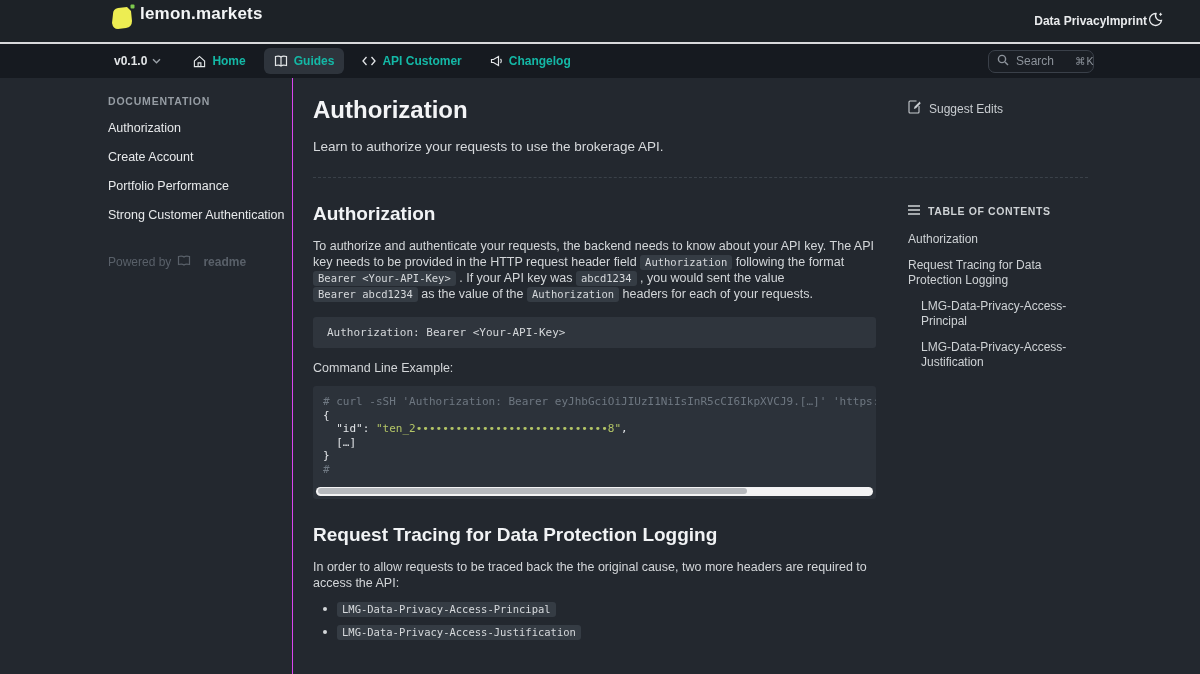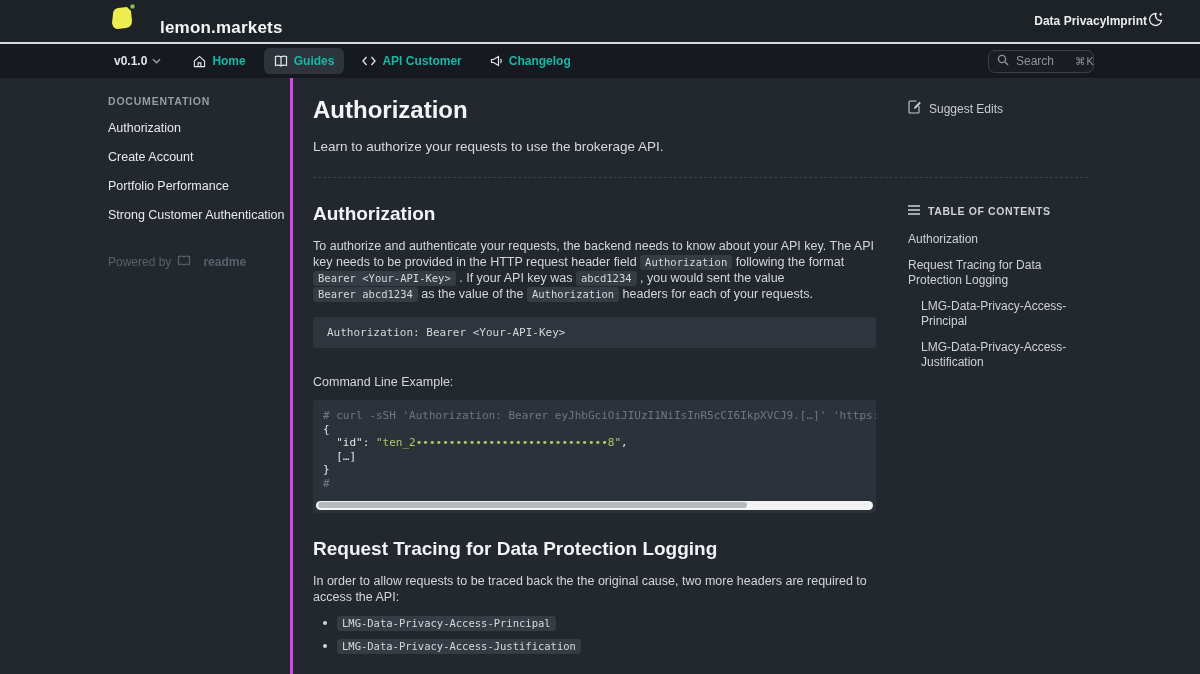--- a/index.html
+++ b/index.html
@@ -2,21 +2,21 @@
 <html><head>
 <meta charset="utf-8">
 <style>
   * { margin:0; padding:0; box-sizing:border-box; }
   html,body { background:#11151a; }
   body { font-family:"Liberation Sans", sans-serif; }
   .screen { width:1200px; height:674px; background:#23282f; overflow:hidden; position:relative; }
 
   
   .top-header { height:42px; background:#1d2227; display:flex; align-items:center; padding:0 36px 0 108px; }
-  .brand { display:flex; align-items:flex-end; gap:24px; }
+  .brand { display:flex; align-items:flex-start; gap:4px; }
   .brand-name { color:#f3f5f6; font-size:17px; font-weight:700; letter-spacing:.2px; }
   .top-spacer { flex:1; }
   .top-links { display:flex; align-items:center; }
   .top-link { color:#e9ebed; font-size:12px; font-weight:700; cursor:pointer; }
   .moon-btn { color:#e9ebed; display:flex; align-items:center; }
   .white-rule { height:2px; background:#d8d9db; }
 
   
   .nav-bar { height:34px; background:#161a20; display:flex; align-items:center; padding:0 106px 0 114px; }
   .nav-group { display:flex; align-items:center; gap:8px; }
@@ -25,38 +25,38 @@
   .nav-item.active { background:#2e343c; }
   .nav-item svg, .version svg { display:block; }
   .nav-spacer { flex:1; }
   .search-box { display:flex; align-items:center; gap:7px; border:1px solid #3a4049; background:#1a1e24; border-radius:7px; height:23px; padding:0 8px; width:106px; color:#8d939b; }
   .search-box input { background:transparent; border:none; outline:none; color:#c7cbd0; font-size:12px; width:52px; font-family:"Liberation Sans",sans-serif; }
   .search-box input::placeholder { color:#8d939b; }
   .kbd { font-size:10.5px; color:#8d939b; letter-spacing:1px; }
 
   
   .page-body { display:flex; height:596px; }
-  .sidebar { width:293px; flex:none; border-right:3px solid #d946ef; padding:17px 20px 0 108px; display:flex; flex-direction:column; }
+  .sidebar { width:293px; flex:none; border-right:1px solid #d946ef; padding:17px 20px 0 108px; display:flex; flex-direction:column; }
   .side-label { color:#969da4; font-size:10.5px; font-weight:700; letter-spacing:.8px; margin-bottom:14px; }
   .side-item { color:#e7e9eb; font-size:12.5px; margin-bottom:15px; cursor:pointer; white-space:nowrap; }
   .powered { margin-top:18px; display:flex; align-items:center; gap:6px; color:#596069; font-size:12px; }
   .powered .rm { font-weight:700; color:#596069; display:flex; align-items:center; gap:12px; }
 
   .content-grid { flex:1; padding:18px 0 0 20px; display:grid; grid-template-columns:563px 184px; column-gap:32px; align-content:start; }
   .full-span { grid-column:1 / -1; }
 
   
   .h1 { color:#f3f4f6; font-size:24px; font-weight:700; }
   .subtitle { color:#d6d9dc; font-size:13.5px; margin-top:15px; }
   .dashed-rule { border-top:1px dashed #3a4149; margin-top:23px; width:775px; }
   .h2 { color:#f1f3f5; font-size:19px; font-weight:700; margin-top:25px; }
   .para { color:#d3d6d9; font-size:12.5px; line-height:16px; margin-top:13px; }
   .chip { font-family:"DejaVu Sans Mono", monospace; font-size:10.5px; background:#353c44; color:#d6d9dc; padding:1px 5px 2px; border-radius:3px; white-space:nowrap; }
   .codeblock { background:#2f353d; border-radius:3px; margin-top:15px; padding:9px 14px; font-family:"DejaVu Sans Mono", monospace; font-size:11px; color:#d4d7da; }
-  .cli-label { color:#d3d6d9; font-size:12.5px; margin-top:27px; }
+  .cli-label { color:#d3d6d9; font-size:12.5px; margin-top:13px; }
 
   .shell-block { margin-top:11px; background:#2c323a; border-radius:3px; overflow:hidden; }
   .shell-tabs { height:26px; background:#282e36; background-image:radial-gradient(#39404a 1px, transparent 1px); background-size:5px 5px; display:flex; align-items:stretch; }
   .shell-tab { background:#2c323a; color:#e2e4e7; font-size:10.5px; display:flex; align-items:center; padding:0 11px; cursor:pointer; }
   .shell-code { padding:9px 10px 4px; font-family:"DejaVu Sans Mono", monospace; font-size:11px; line-height:13.6px; white-space:pre; overflow:hidden; }
   .ln { color:#e2e5e8; }
   .ln .cmt { color:#6e7781; }
   .ln .str { color:#b3c566; }
   .shell-scroll { margin:6px 3px 3px; height:9px; background:#f3f3f4; border-radius:5px; position:relative; }
   .shell-thumb { position:absolute; left:2px; top:1.5px; height:6px; width:77%; background:#b6b9bd; border-radius:4px; cursor:grab; }

